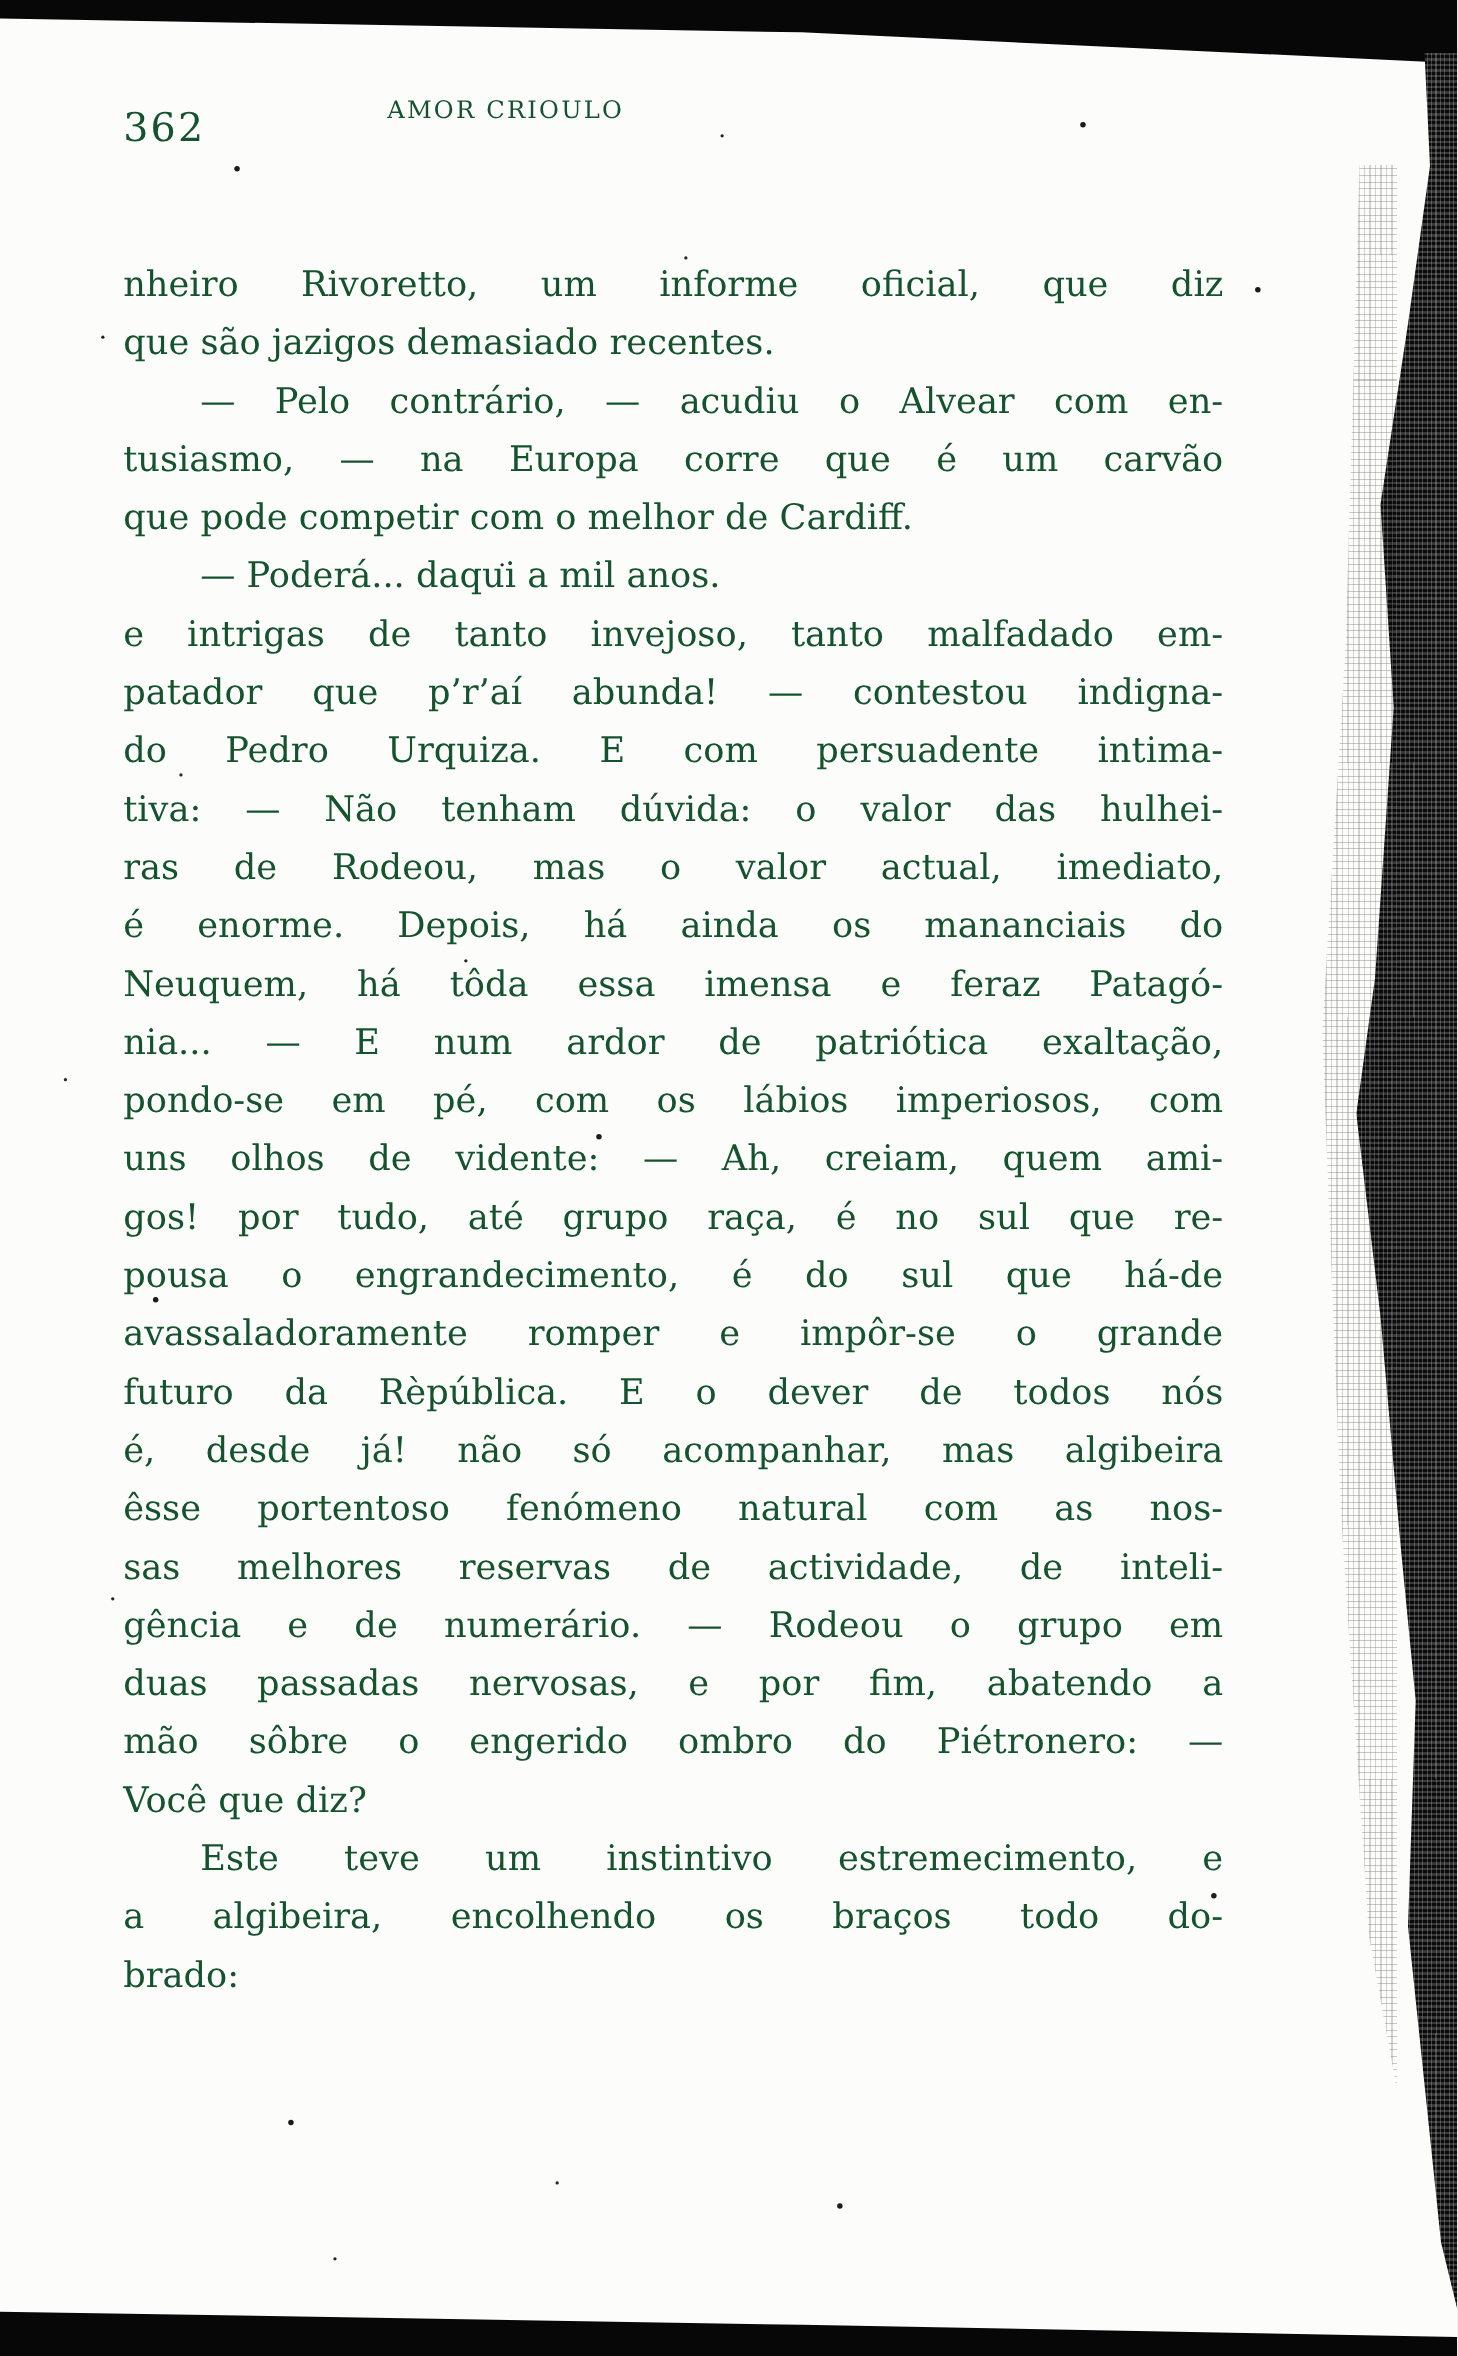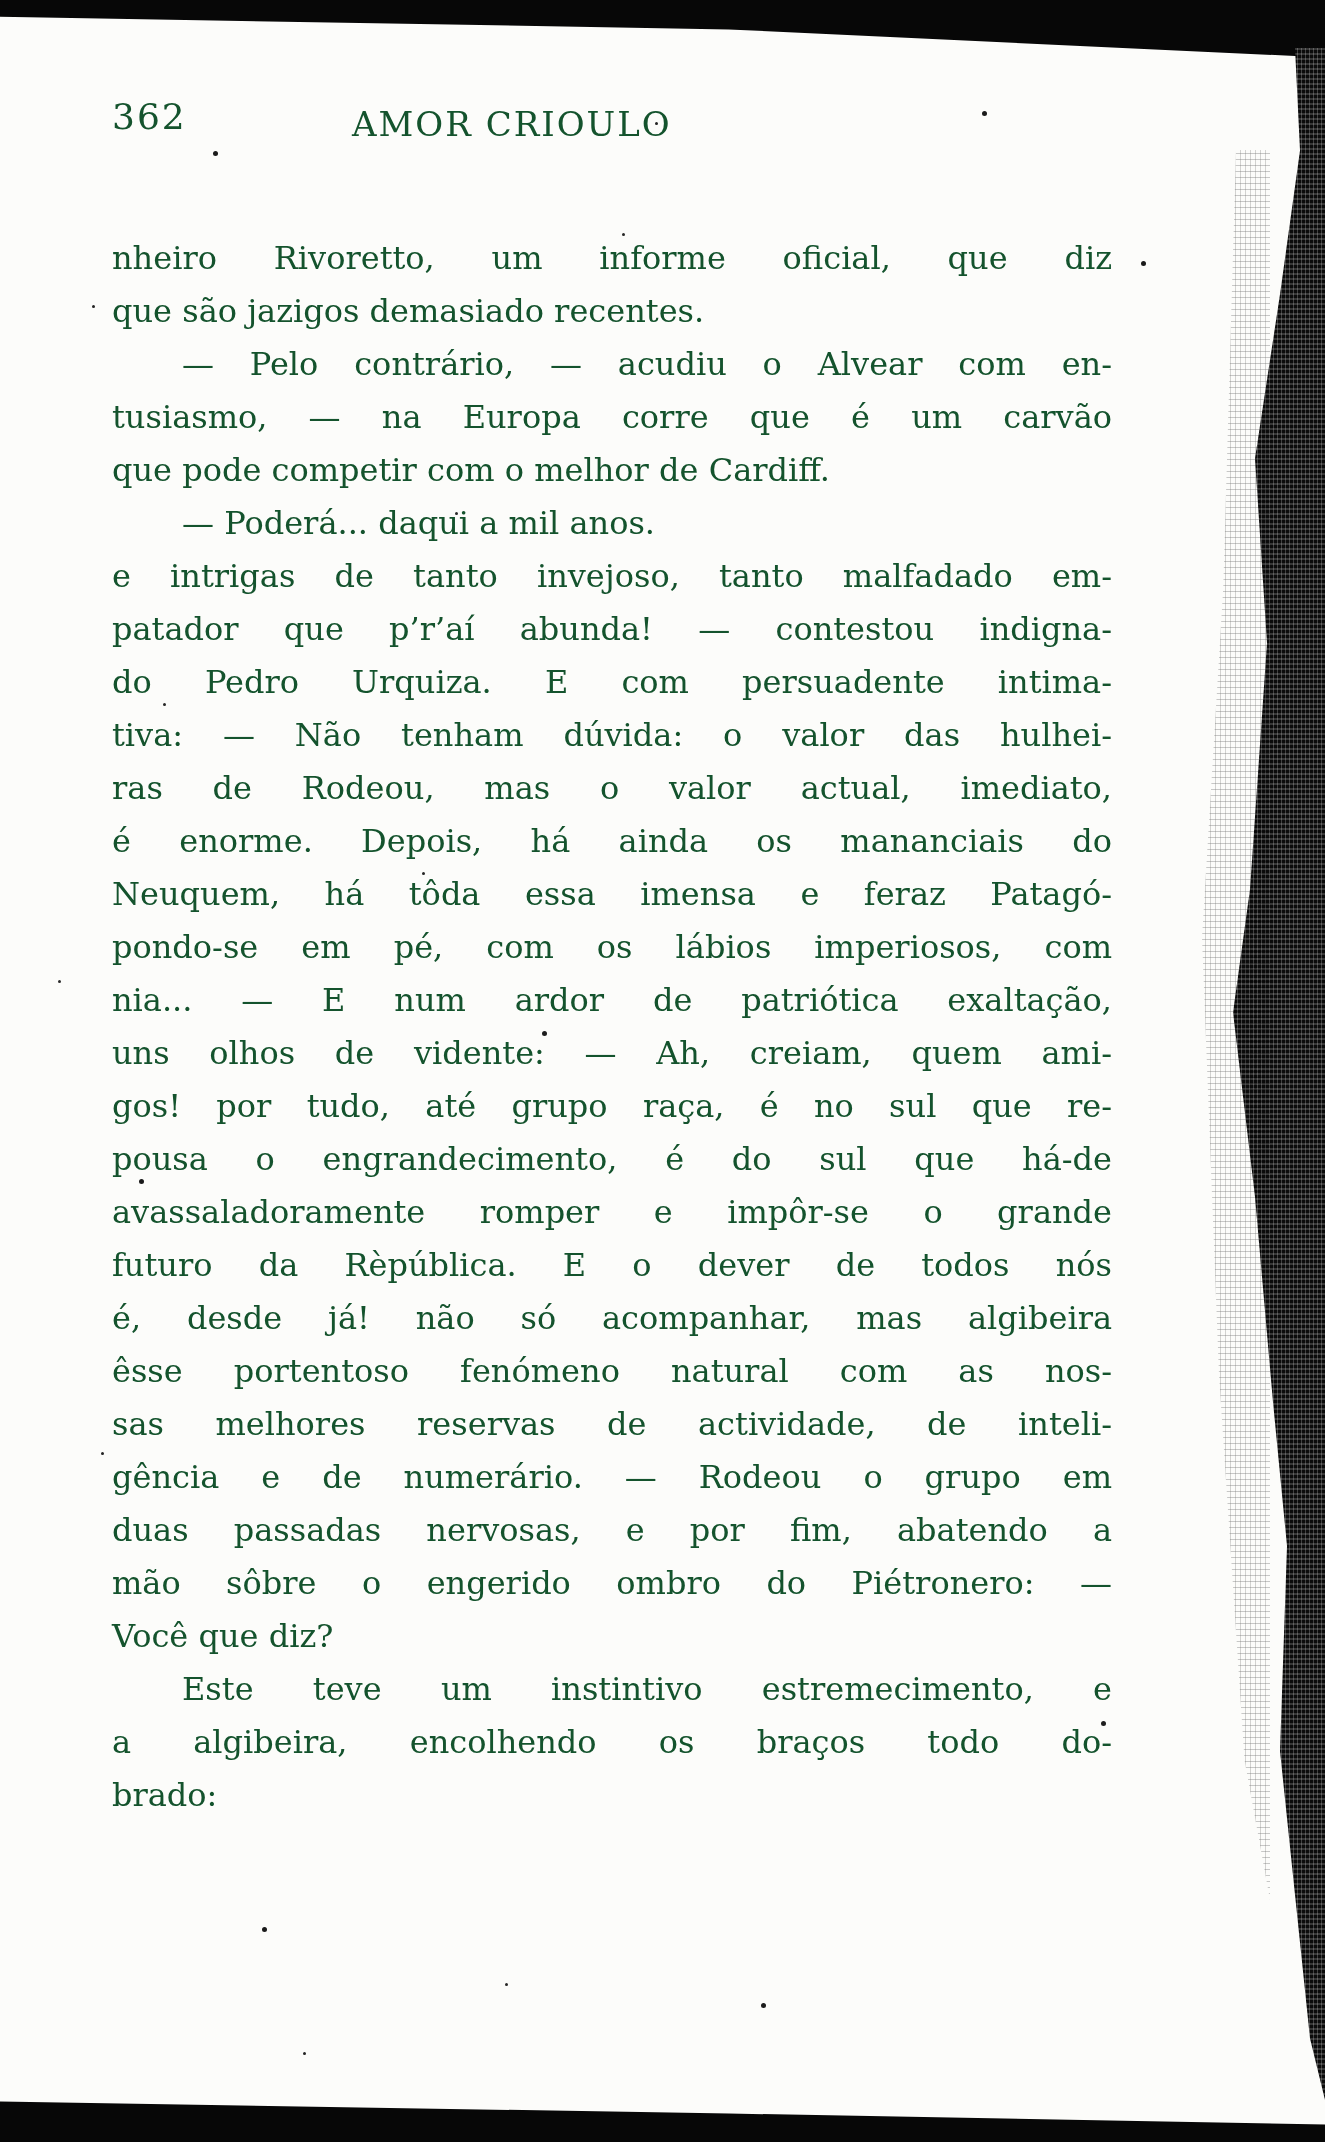--- a/index.html
+++ b/index.html
@@ -52,22 +52,22 @@
       422px 872px 0 0 #242424, 1142px 262px 0 1px #1a1a1a, 163px 703px 0 0 #262626,
       1102px 1722px 0 1px #1e1e1e, 303px 2052px 0 0 #222, 622px 233px 0 0 #262626,
       983px 112px 0 1px #1b1b1b, 455px 512px 0 0 #2a2a2a, 58px 980px 0 0 #2a2a2a;
   }
   
   .page-number{
     position:absolute;left:112px;top:96px;
     font-size:36px;letter-spacing:2px;
   }
   .running-title{
-    position:absolute;left:352px;top:104px;
-    font-size:34px;letter-spacing:2px;
+    position:absolute;left:352px;top:88px;
+    font-size:22px;letter-spacing:2px;
   }
   
   .body-text{
     position:absolute;left:112px;top:232px;width:1000px;
   }
   .ln{
     height:53px;line-height:53px;font-size:32px;
     white-space:nowrap;
     text-align:justify;text-align-last:justify;text-justify:inter-word;
   }
@@ -94,22 +94,22 @@
     <div class="ln">tusiasmo, — na Europa corre que é um carvão</div>
     <div class="ln end">que pode competir com o melhor de Cardiff.</div>
     <div class="ln indent end">— Poderá... daqui a mil anos.</div>
     <div class="ln">e intrigas de tanto invejoso, tanto malfadado em-</div>
     <div class="ln">patador que p’r’aí abunda! — contestou indigna-</div>
     <div class="ln">do Pedro Urquiza. E com persuadente intima-</div>
     <div class="ln">tiva: — Não tenham dúvida: o valor das hulhei-</div>
     <div class="ln">ras de Rodeou, mas o valor actual, imediato,</div>
     <div class="ln">é enorme. Depois, há ainda os mananciais do</div>
     <div class="ln">Neuquem, há tôda essa imensa e feraz Patagó-</div>
+    <div class="ln">nia... — E num ardor de patriótica exaltação,</div>
     <div class="ln">pondo-se em pé, com os lábios imperiosos, com</div>
-    <div class="ln">nia... — E num ardor de patriótica exaltação,</div>
     <div class="ln">uns olhos de vidente: — Ah, creiam, quem ami-</div>
     <div class="ln">gos! por tudo, até grupo raça, é no sul que re-</div>
     <div class="ln">pousa o engrandecimento, é do sul que há-de</div>
     <div class="ln">avassaladoramente romper e impôr-se o grande</div>
     <div class="ln">futuro da Rèpública. E o dever de todos nós</div>
     <div class="ln">é, desde já! não só acompanhar, mas algibeira</div>
     <div class="ln">êsse portentoso fenómeno natural com as nos-</div>
     <div class="ln">sas melhores reservas de actividade, de inteli-</div>
     <div class="ln">gência e de numerário. — Rodeou o grupo em</div>
     <div class="ln">duas passadas nervosas, e por fim, abatendo a</div>

